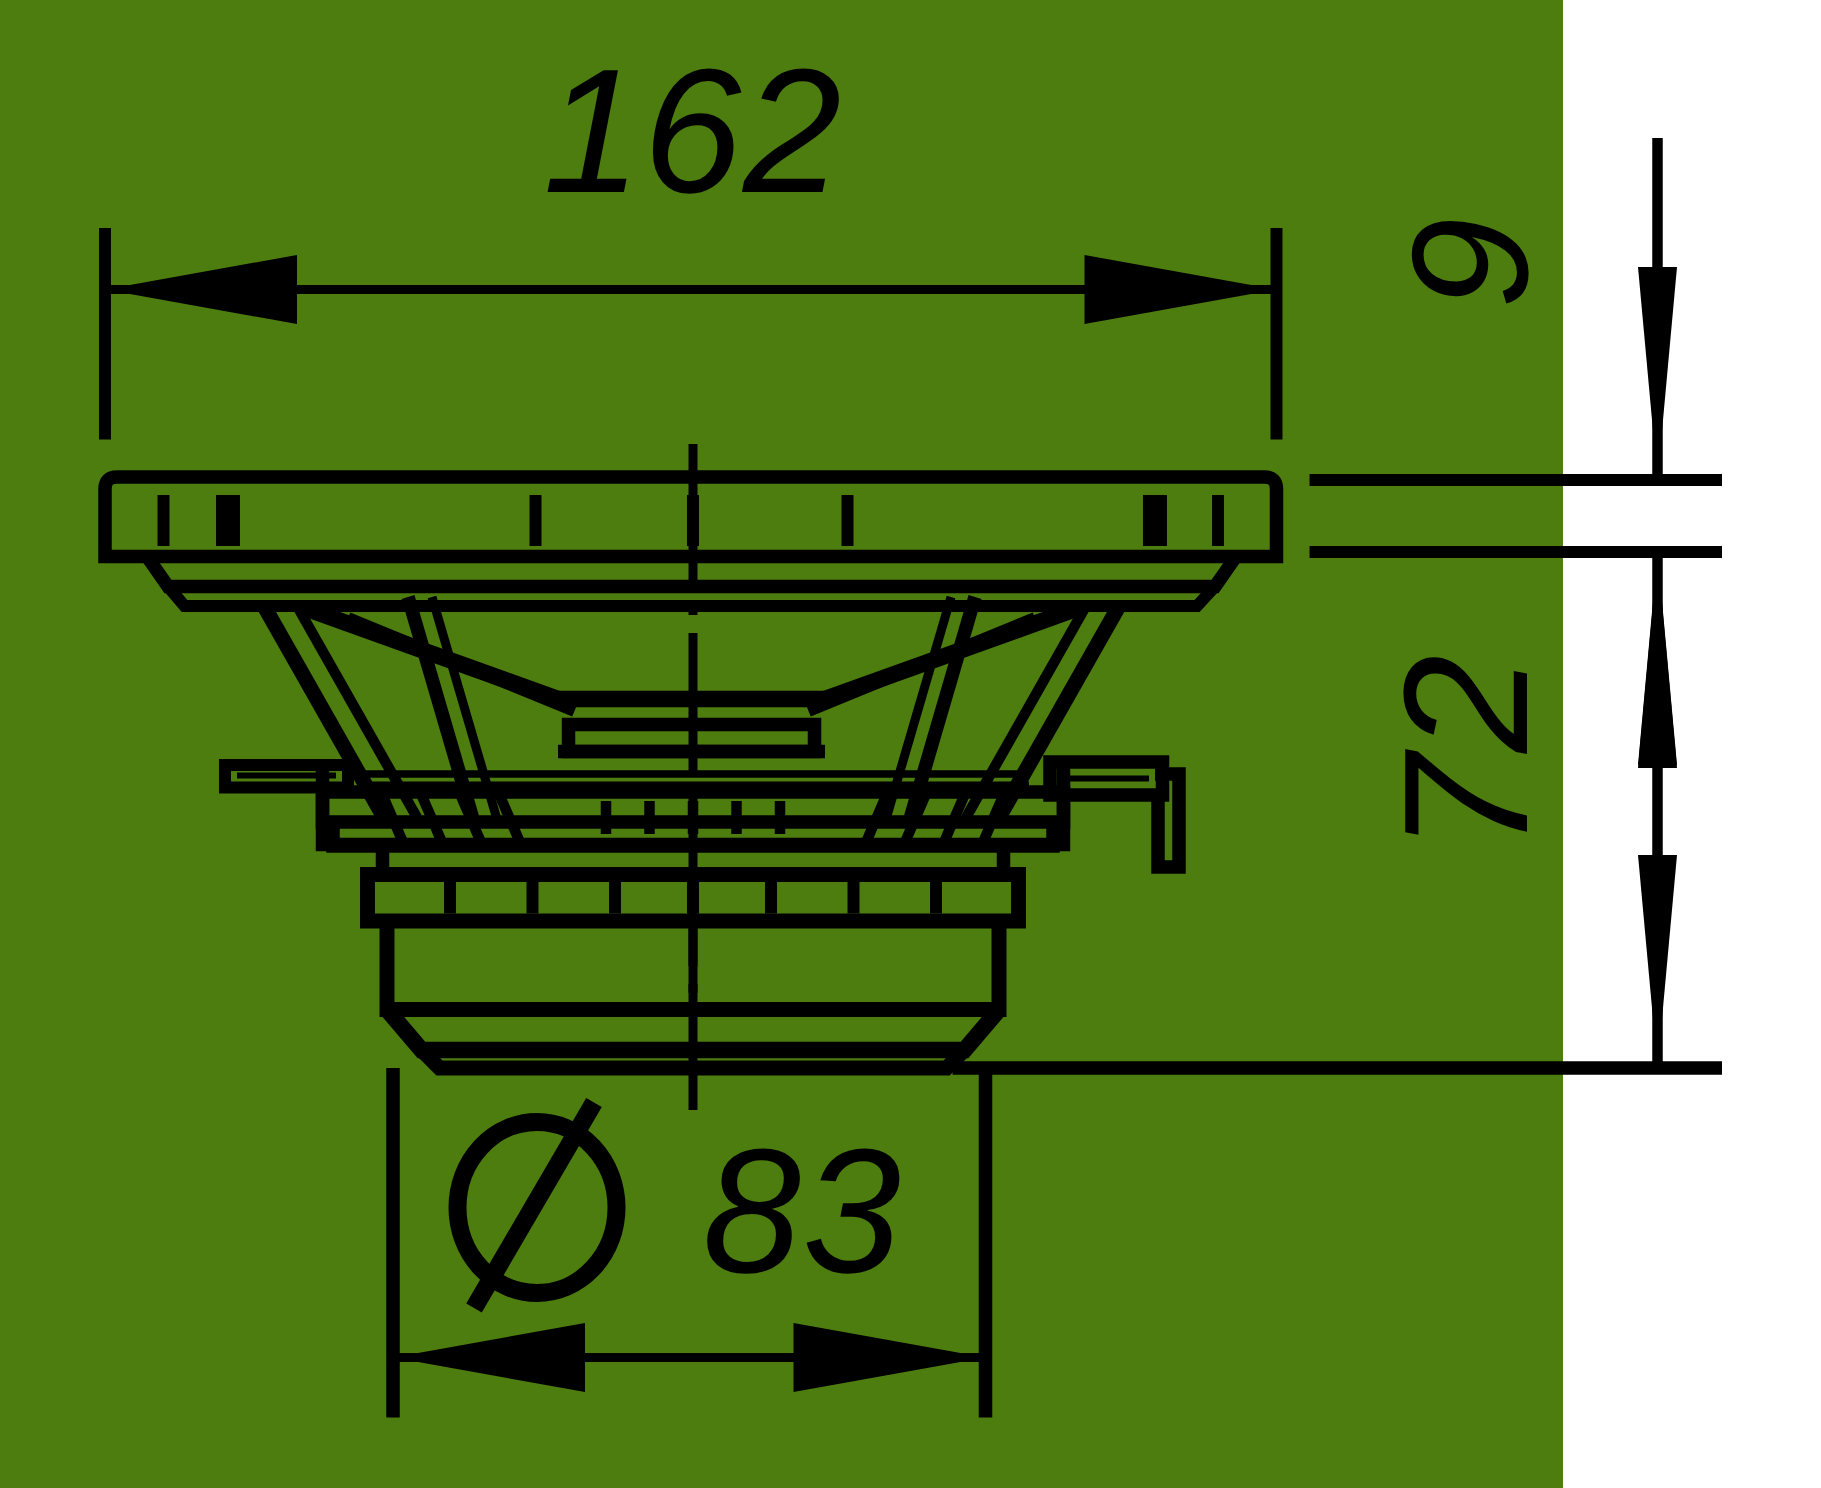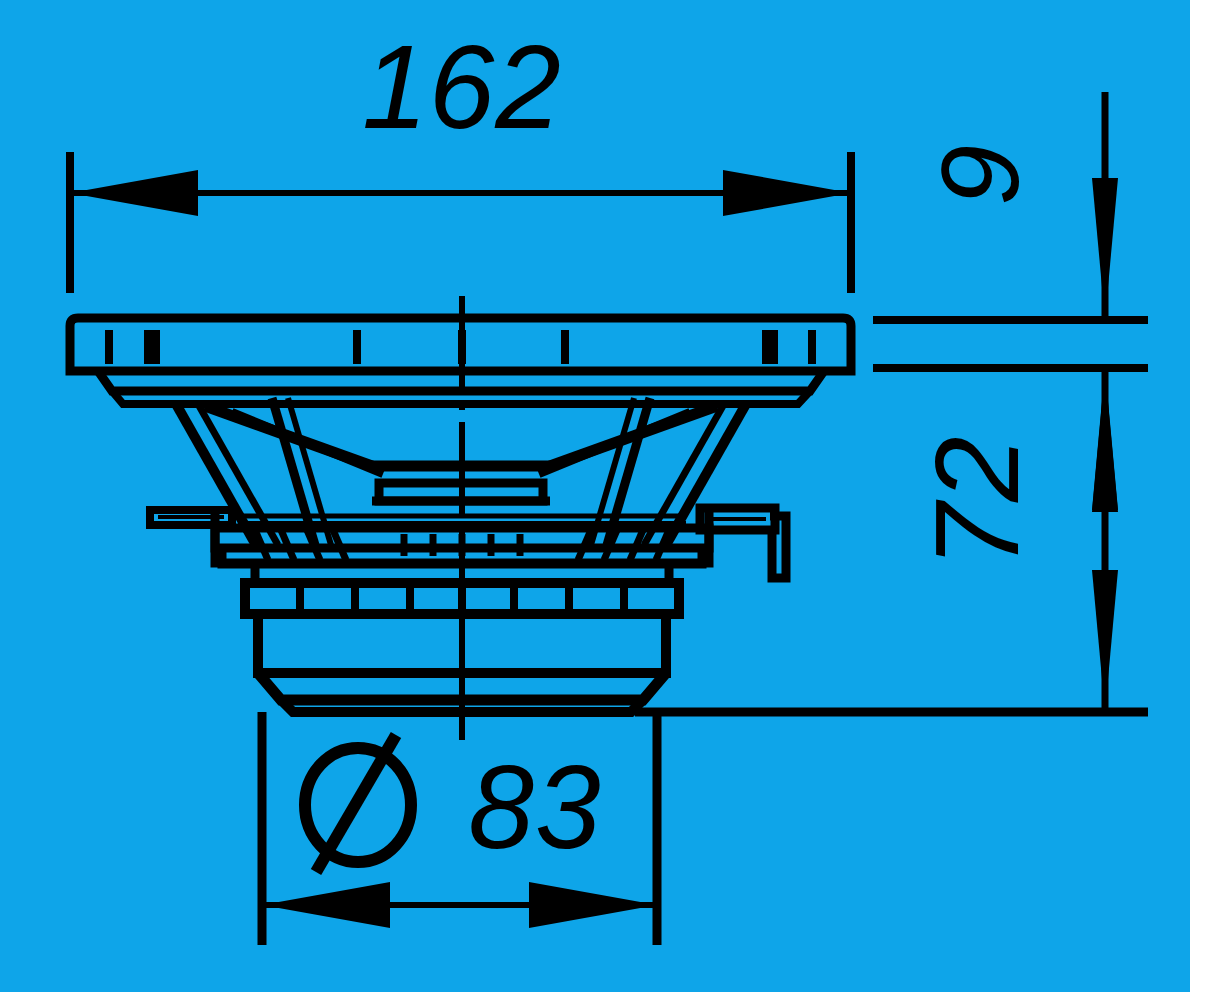--- a/index.html
+++ b/index.html
@@ -9,23 +9,23 @@
     background: #ffffff;
   }
   body {
     font-family: "Liberation Sans", sans-serif;
     width: 1214px;
     height: 992px;
     overflow: hidden;
   }
   #drawing-root {
     position: relative;
-    width: 1190px;
+    width: 1042px;
     height: 992px;
-    background: #0ea5e9;
+    background: #4d7c0f;
   }
   #drawing-svg {
     display: block;
     width: 1214px;
     height: 992px;
   }
   .dim-text {
     font-family: "Liberation Sans", sans-serif;
     font-style: italic;
     font-weight: 400;

